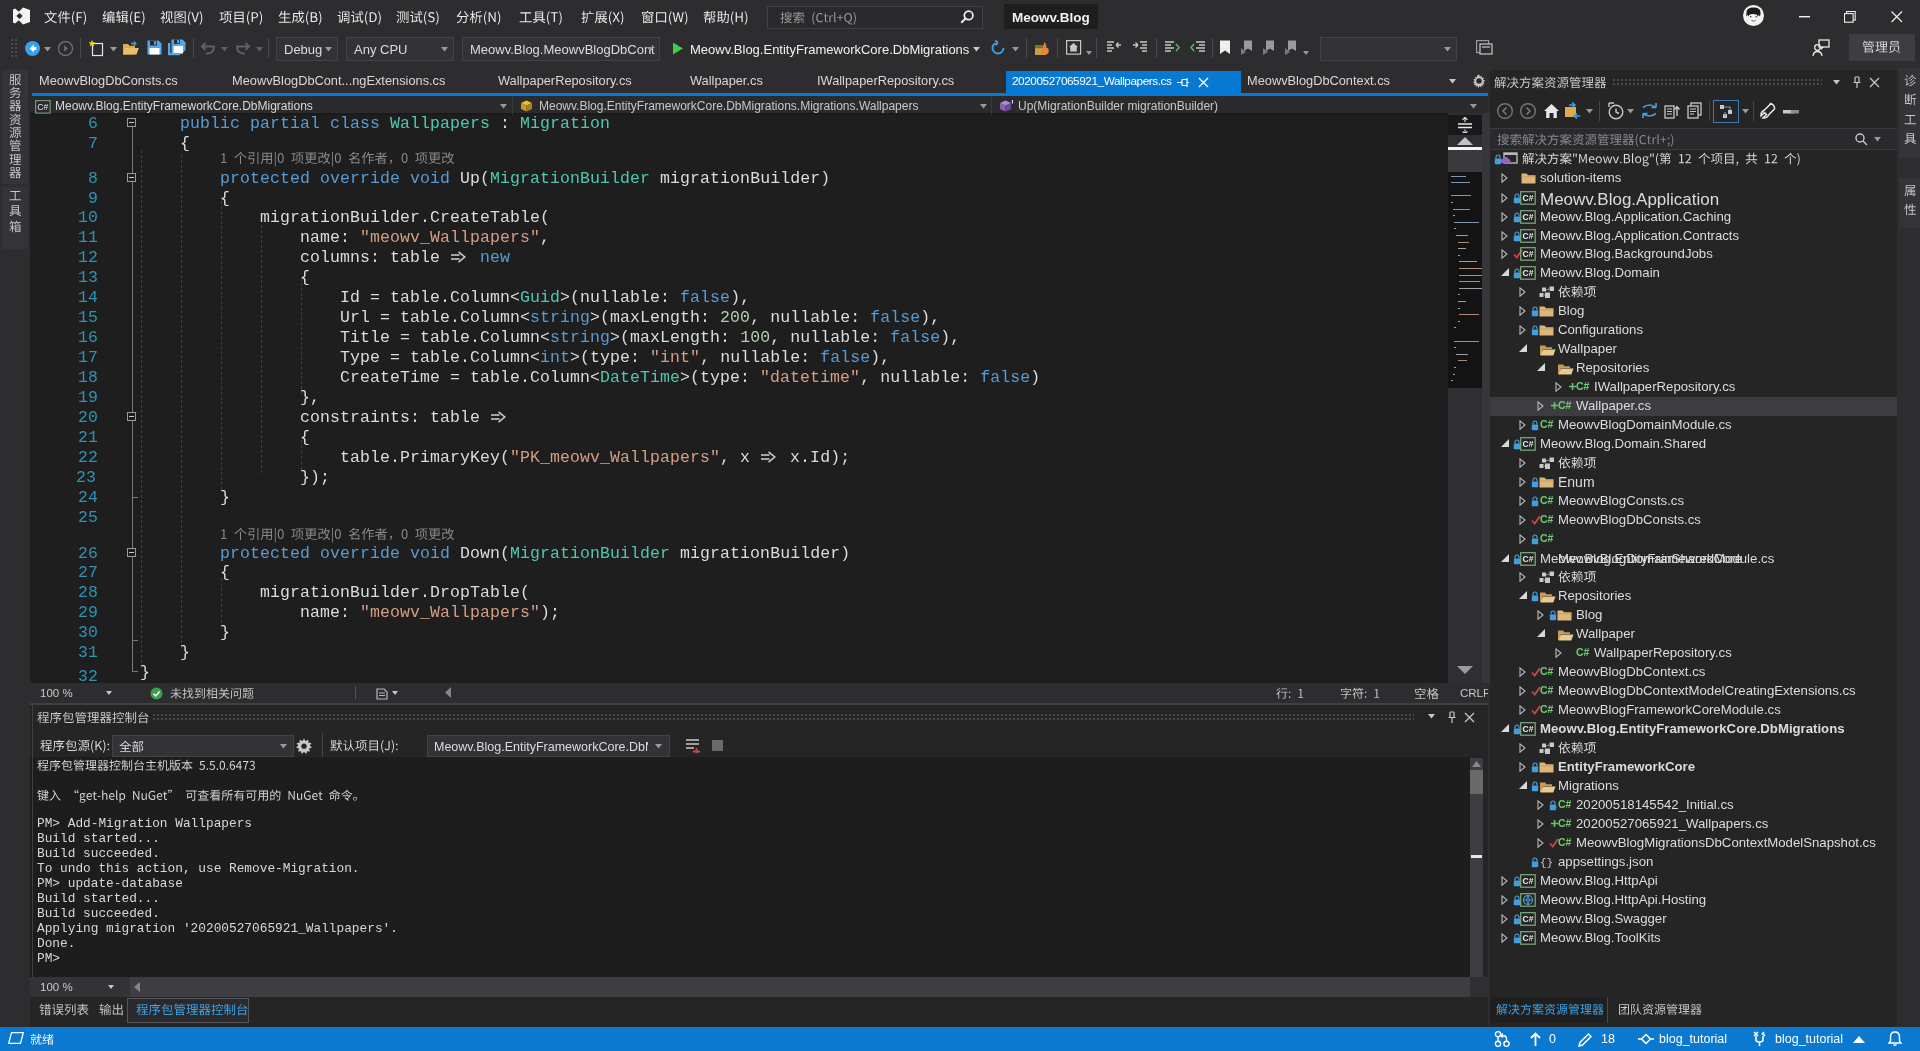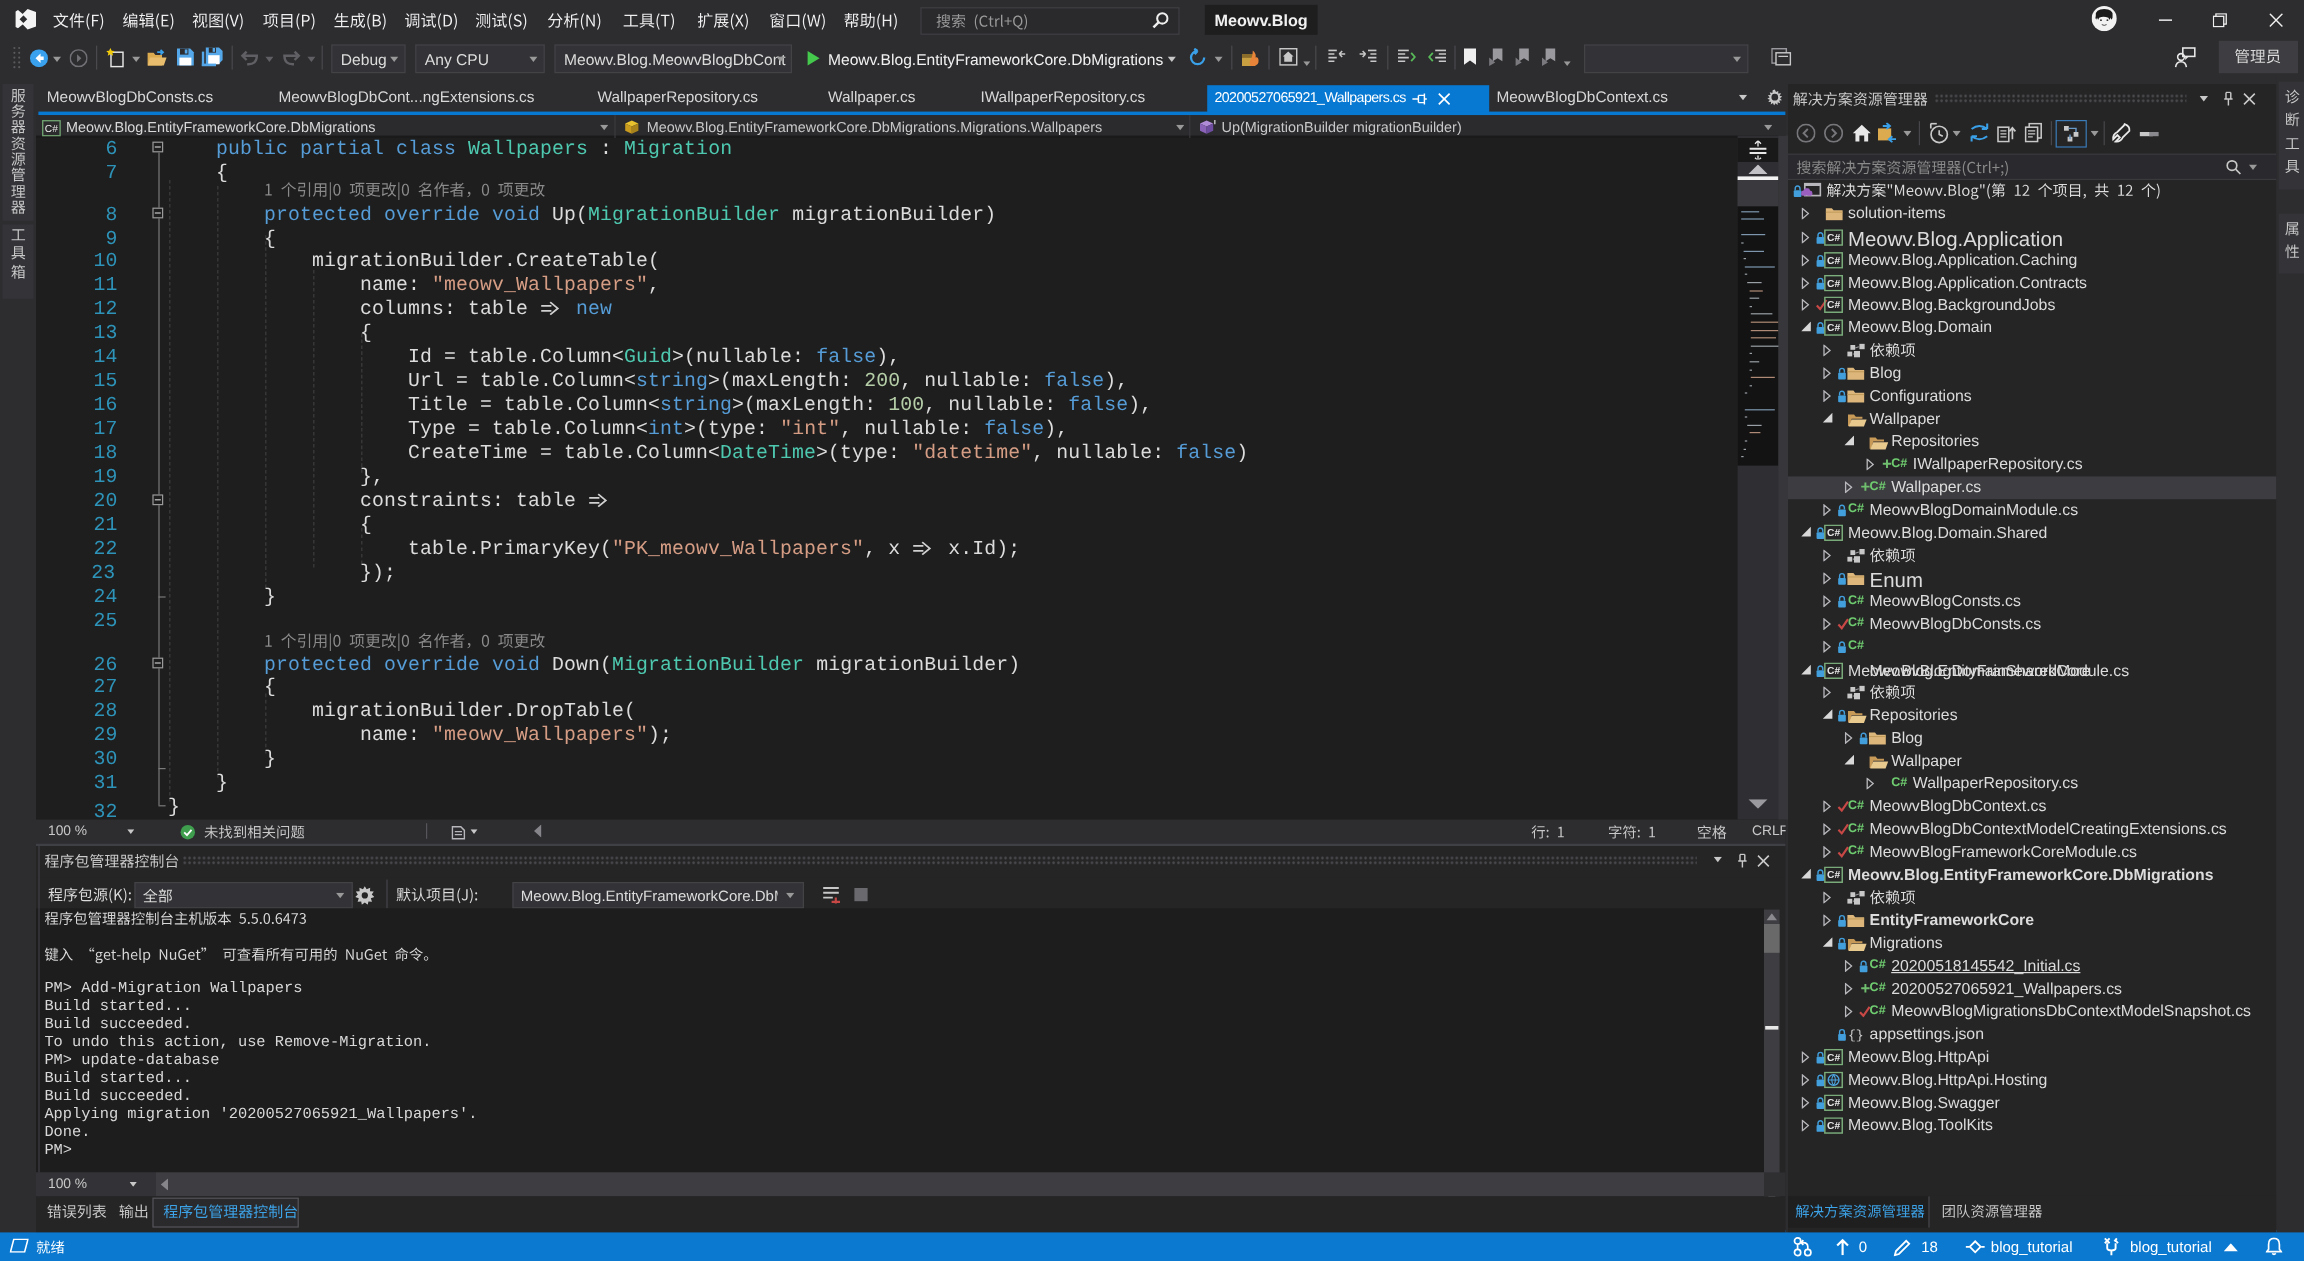--- a/index.html
+++ b/index.html
@@ -1275,21 +1275,21 @@
     <path d="M1 0.8 L6 5 L1 9.2 Z" fill="none" stroke="#B8B8BC" stroke-width="1.1"></path>
   </svg>
 <svg style="position:absolute;left:1531px;top:476.5px;" width="8" height="11" viewBox="0 0 8 11">
     <path d="M2 4.6 L2 3.2 Q2 1 4 1 Q6 1 6 3.2 L6 4.6" fill="none" stroke="#429FDC" stroke-width="1.2"></path>
     <rect x="0.8" y="4.6" width="6.4" height="5.6" rx="0.8" fill="#429FDC"></rect>
   </svg>
 <svg style="position:absolute;left:1539px;top:476px;" width="15" height="12" viewBox="0 0 15 12">
     <path d="M0.5 11.5 L0.5 1.5 L5.5 1.5 L7 3.3 L14.5 3.3 L14.5 11.5 Z" fill="#DCB67A"></path>
     <path d="M0.5 4.8 L14.5 4.8" stroke="#C09A58" stroke-width="0.8"></path>
   </svg>
-<div class="ui" style="left:1558px;top:473.5px;font-size:17px;">Enum</div>
+<div class="ui" style="left:1558px;top:473.5px;font-size:14px;">Enum</div>
 <svg style="position:absolute;left:1519px;top:496px;" width="7" height="10" viewBox="0 0 7 10">
     <path d="M1 0.8 L6 5 L1 9.2 Z" fill="none" stroke="#B8B8BC" stroke-width="1.1"></path>
   </svg>
 <svg style="position:absolute;left:1531px;top:495.5px;" width="8" height="11" viewBox="0 0 8 11">
     <path d="M2 4.6 L2 3.2 Q2 1 4 1 Q6 1 6 3.2 L6 4.6" fill="none" stroke="#429FDC" stroke-width="1.2"></path>
     <rect x="0.8" y="4.6" width="6.4" height="5.6" rx="0.8" fill="#429FDC"></rect>
   </svg>
 <div style="position:absolute;left:1540px;top:494px;font-family:Liberation Sans;font-size:10.5px;font-weight:bold;color:#6FCB6F">C#</div>
 <div class="ui" style="left:1558px;top:492.5px;font-size:13.2px;">MeowvBlogConsts.cs</div>
 <svg style="position:absolute;left:1519px;top:515px;" width="7" height="10" viewBox="0 0 7 10">
@@ -1449,21 +1449,21 @@
   </svg>
 <div class="ui" style="left:1558px;top:777.5px;font-size:13.2px;">Migrations</div>
 <svg style="position:absolute;left:1537px;top:800px;" width="7" height="10" viewBox="0 0 7 10">
     <path d="M1 0.8 L6 5 L1 9.2 Z" fill="none" stroke="#B8B8BC" stroke-width="1.1"></path>
   </svg>
 <svg style="position:absolute;left:1549px;top:799.5px;" width="8" height="11" viewBox="0 0 8 11">
     <path d="M2 4.6 L2 3.2 Q2 1 4 1 Q6 1 6 3.2 L6 4.6" fill="none" stroke="#429FDC" stroke-width="1.2"></path>
     <rect x="0.8" y="4.6" width="6.4" height="5.6" rx="0.8" fill="#429FDC"></rect>
   </svg>
 <div style="position:absolute;left:1558px;top:798px;font-family:Liberation Sans;font-size:10.5px;font-weight:bold;color:#6FCB6F">C#</div>
-<div class="ui" style="left:1576px;top:796.5px;font-size:13.2px;text-decoration:underline;">20200518145542_Initial.cs</div>
+<div class="ui" style="left:1576px;top:796.5px;font-size:13.2px;">20200518145542_Initial.cs</div>
 <svg style="position:absolute;left:1537px;top:819px;" width="7" height="10" viewBox="0 0 7 10">
     <path d="M1 0.8 L6 5 L1 9.2 Z" fill="none" stroke="#B8B8BC" stroke-width="1.1"></path>
   </svg>
 <svg style="position:absolute;left:1550px;top:819px;" width="9" height="10" viewBox="0 0 9 10">
     <path d="M4.5 1 L4.5 8 M1 4.5 L8 4.5" stroke="#6FBF6F" stroke-width="1.6"></path>
   </svg>
 <div style="position:absolute;left:1558px;top:817px;font-family:Liberation Sans;font-size:10.5px;font-weight:bold;color:#6FCB6F">C#</div>
 <div class="ui" style="left:1576px;top:815.5px;font-size:13.2px;">20200527065921_Wallpapers.cs</div>
 <svg style="position:absolute;left:1537px;top:838px;" width="7" height="10" viewBox="0 0 7 10">
     <path d="M1 0.8 L6 5 L1 9.2 Z" fill="none" stroke="#B8B8BC" stroke-width="1.1"></path>

